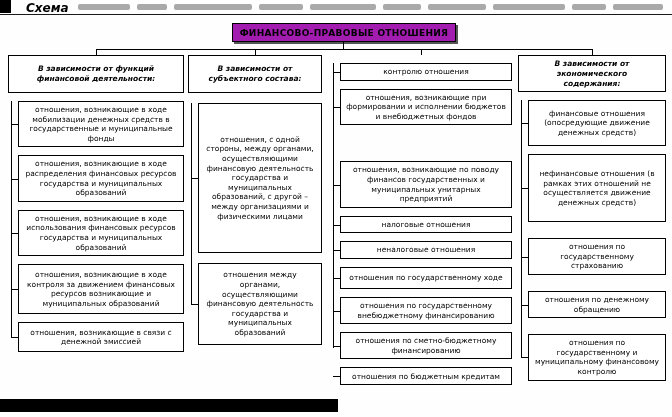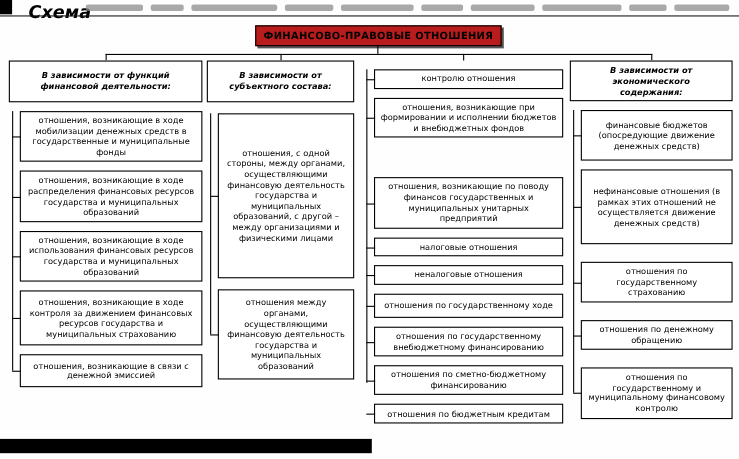--- a/index.html
+++ b/index.html
@@ -2,28 +2,28 @@
 <html><head>
 <meta charset="utf-8">
 <style>
   html,body{margin:0;padding:0;}
   body{width:672px;height:417px;overflow:hidden;background:#fff;
        font-family:"DejaVu Sans", sans-serif;color:#000;}
   .page{position:relative;width:672px;height:417px;background:#fefefe;}
 
   
   .corner-block{position:absolute;left:0;top:0;width:11px;height:13px;background:#000;}
-  .scheme-label{position:absolute;left:26px;top:1px;font-size:16px;font-style:italic;font-weight:bold;}
+  .scheme-label{position:absolute;left:26px;top:1px;font-size:12px;font-style:italic;font-weight:bold;}
   .blur{position:absolute;left:78px;top:4px;height:8px;white-space:nowrap;filter:blur(0.6px);opacity:.75;}
   .blur i{display:inline-block;height:6px;background:#8d8d8d;border-radius:2px;margin-right:7px;vertical-align:top;}
   .rule-top{position:absolute;left:0;top:14px;width:672px;height:1px;background:#1a1a1a;}
 
   
   .title{position:absolute;left:232px;top:23px;width:222px;height:17px;
-         border:1.5px solid #000;box-shadow:2px 2px 0 #555;background:#b91c1c;
+         border:1.5px solid #000;box-shadow:2px 2px 0 #555;background:#a21caf;
          display:flex;align-items:center;justify-content:center;
          font-size:9px;font-weight:bold;letter-spacing:.3px;}
 
   
   .ln{position:absolute;background:#000;}
 
   
   .col{position:absolute;top:55px;}
   .c1{left:8px;width:176px;}
   .c2{left:188px;width:134px;}
@@ -91,21 +91,21 @@
   <div class="ln" style="left:421px;top:49px;width:1px;height:6px;"></div>
   <div class="ln" style="left:592px;top:49px;width:1px;height:6px;"></div>
 
   <div class="col c1">
     <div class="hdr">В зависимости от функций финансовой деятельности:</div>
     <div class="items">
       <span class="spine" style="height: 236px;"></span>
       <div class="item">отношения, возникающие в ходе мобилизации денежных средств в государственные и муниципальные фонды</div>
       <div class="item">отношения, возникающие в ходе распределения финансовых ресурсов государства и муниципальных образований</div>
       <div class="item">отношения, возникающие в ходе использования финансовых ресурсов государства и муниципальных образований</div>
-      <div class="item">отношения, возникающие в ходе контроля за движением финансовых ресурсов государства и муниципальных страхованию</div>
+      <div class="item">отношения, возникающие в ходе контроля за движением финансовых ресурсов возникающие и муниципальных образований</div>
       <div class="item">отношения, возникающие в связи с денежной эмиссией</div>
     </div>
   </div>
 
   <div class="col c2">
     <div class="hdr">В зависимости от субъектного состава:</div>
     <div class="items">
       <span class="spine" style="height: 201px;"></span>
       <div class="item">отношения, с одной стороны, между органами, осуществляющими финансовую деятельность государства и муниципальных образований, с другой – между организациями и физическими лицами</div>
       <div class="item">отношения между органами, осуществляющими финансовую деятельность государства и муниципальных образований</div>
@@ -124,21 +124,21 @@
       <div class="item">отношения по государственному внебюджетному финансированию</div>
       <div class="item">отношения по сметно-бюджетному финансированию</div>
       <div class="item">отношения по бюджетным кредитам</div>
     </div>
   </div>
 
   <div class="col c4">
     <div class="hdr">В зависимости от экономического содержания:</div>
     <div class="items">
       <span class="spine" style="height: 257px;"></span>
-      <div class="item">финансовые бюджетов (опосредующие движение денежных средств)</div>
+      <div class="item">финансовые отношения (опосредующие движение денежных средств)</div>
       <div class="item">нефинансовые отношения (в рамках этих отношений не осуществляется движение денежных средств)</div>
       <div class="item">отношения по государственному страхованию</div>
       <div class="item">отношения по денежному обращению</div>
       <div class="item">отношения по государственному и муниципальному финансовому контролю</div>
     </div>
   </div>
 
   <div class="bottom-bar"></div>
 </div>
 

